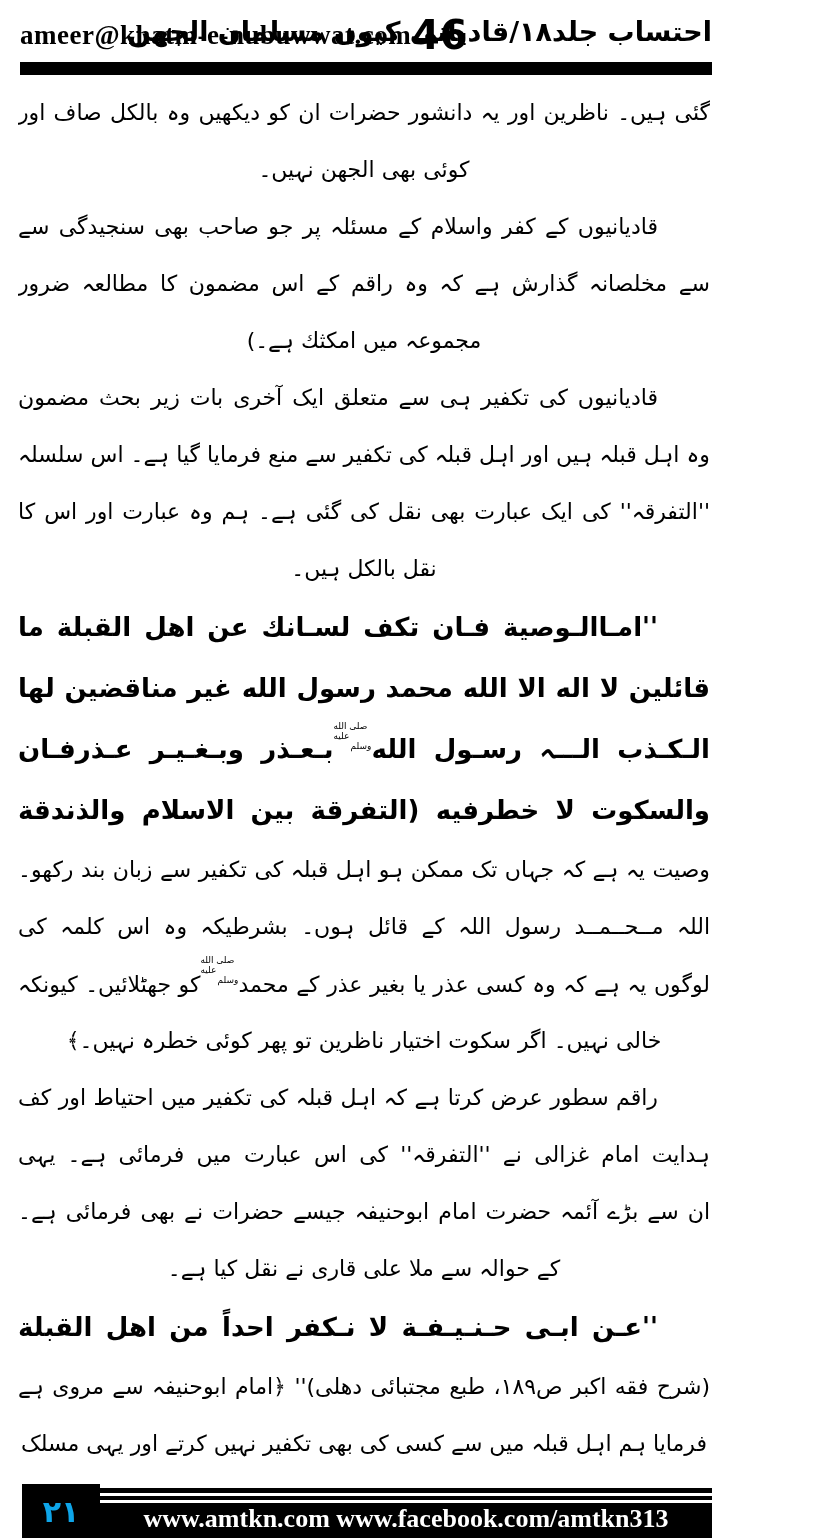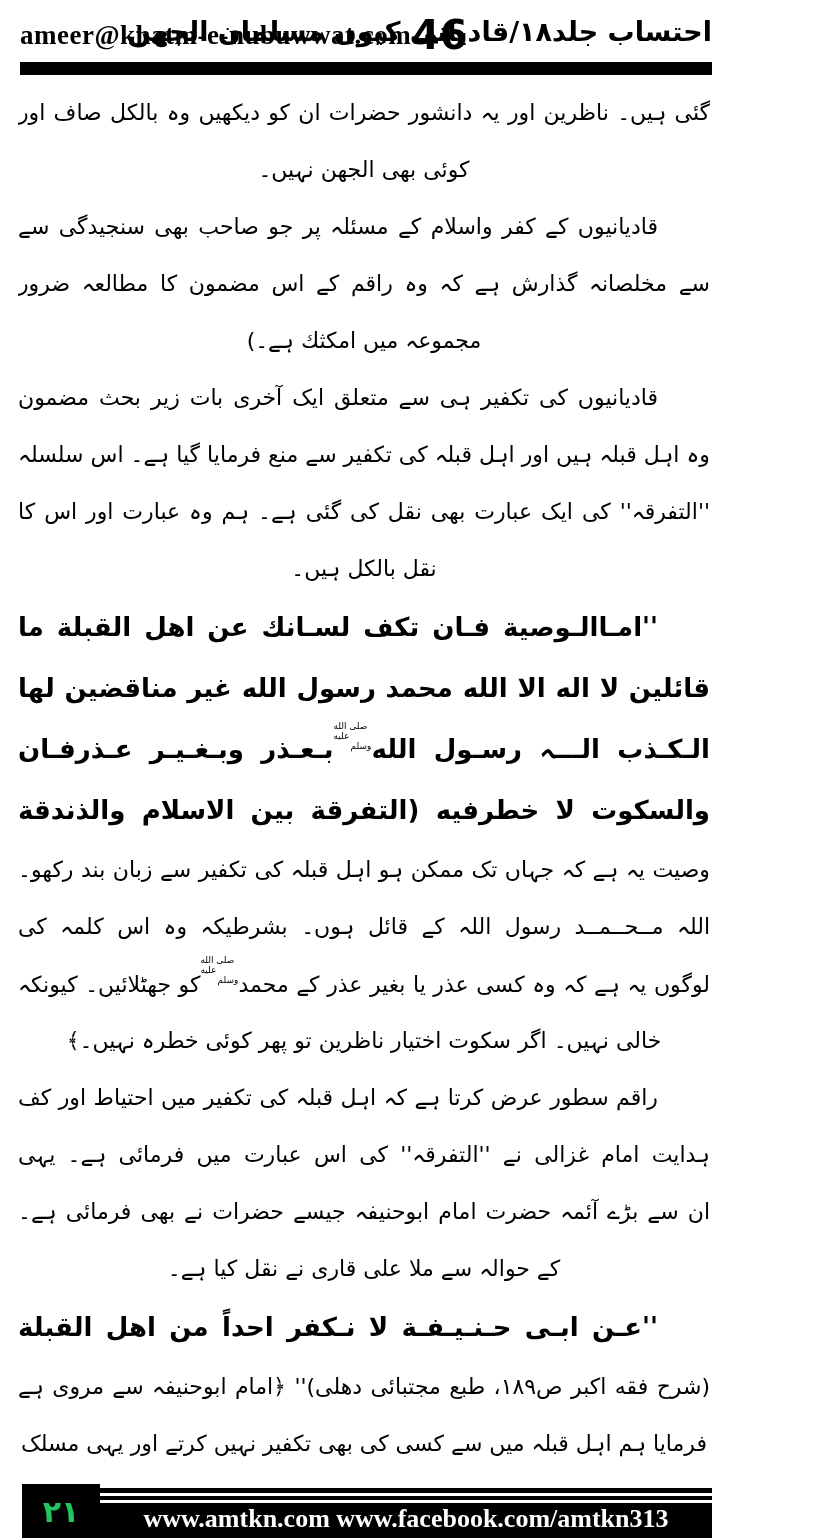--- a/index.html
+++ b/index.html
@@ -44,21 +44,21 @@
   .cite{font-weight:400;}
   .saw{
     display:inline-block;width:38px;
     font-size:9px;line-height:10px;font-weight:400;
     white-space:normal;text-align:left;
     vertical-align:9px;margin:0 0;
   }
   
   #ftr-box{
     position:absolute;left:22px;top:1484px;width:78px;height:54px;
-    background:#000;color:#22c55e;
+    background:#000;color:#0ea5e9;
     display:flex;align-items:center;justify-content:center;
     font-size:30px;font-weight:700;
   }
   #ftr-band{
     position:absolute;left:100px;right:16px;top:1488px;height:50px;
     background:linear-gradient(to bottom,
       #000 0px,#000 5px,
       #fff 5px,#fff 8px,
       #000 8px,#000 12px,
       #fff 12px,#fff 15px,

